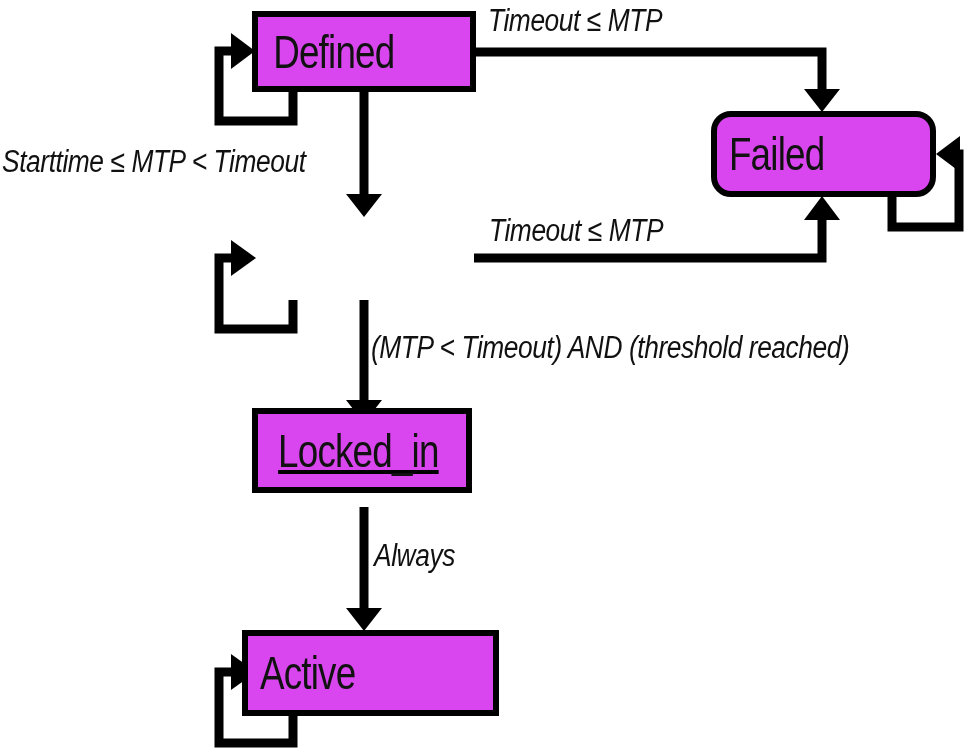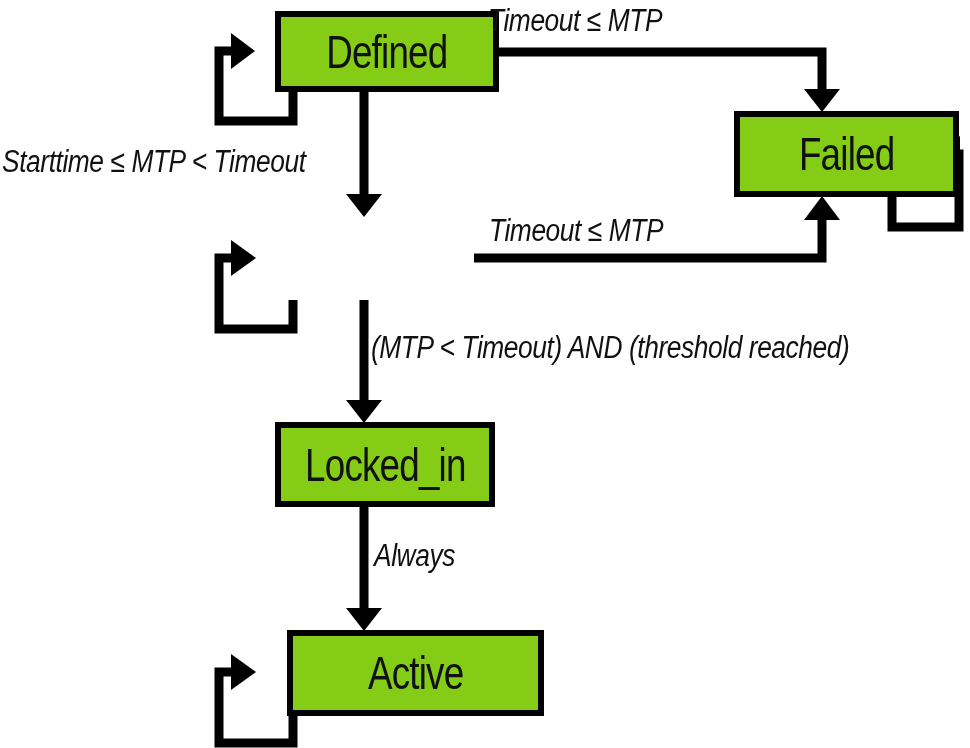--- a/index.html
+++ b/index.html
@@ -15,27 +15,26 @@
     background: #ffffff;
     overflow: hidden;
   }
   .wires {
     position: absolute;
     left: 0; top: 0;
     width: 970px; height: 748px;
   }
   .state-box {
     position: absolute;
-    background: #84cc16;
+    background: #d946ef;
     border: 6px solid #000000;
     box-sizing: border-box;
     display: flex;
     align-items: center;
-    justify-content: center;
-    margin-left: 23px;
+    justify-content: flex-start;
   }
   .state-label {
     font-size: 46px;
     color: #111111;
     white-space: nowrap;
     transform: scaleX(0.80);
     transform-origin: center center;
     letter-spacing: -1px;
   }
   .edge-label {
@@ -43,24 +42,24 @@
     font-style: italic;
     font-size: 31px;
     color: #111111;
     white-space: nowrap;
     transform: scaleX(0.85);
     transform-origin: left top;
     letter-spacing: -0.5px;
   }
   
   #box-defined   { left: 252px; top: 11px;  width: 224px; height: 81px; }
-  #box-failed    { left: 711px; top: 111px; width: 225px; height: 86px; }
+  #box-failed    { left: 711px; top: 111px; width: 225px; height: 86px; border-radius: 20px; }
   #box-started   { left: 253px; top: 216px; width: 222px; height: 84px; }
-  #box-locked_in { left: 252px; top: 422px; width: 220px; height: 85px; }
-  #box-active    { left: 264px; top: 630px; width: 257px; height: 86px; }
+  #box-locked_in { left: 252px; top: 408px; width: 220px; height: 85px; text-decoration: underline; }
+  #box-active    { left: 242px; top: 630px; width: 257px; height: 86px; }
   
   #lbl-t0 { left: 488px; top: 3px;   }
   #lbl-t1 { left: 2px;   top: 144px; }
   #lbl-t2 { left: 489px; top: 213px; }
   #lbl-t3 { left: 371px; top: 330px; }
   #lbl-t4 { left: 374px; top: 538px; }
 </style>
 </head>
 <body>
 

